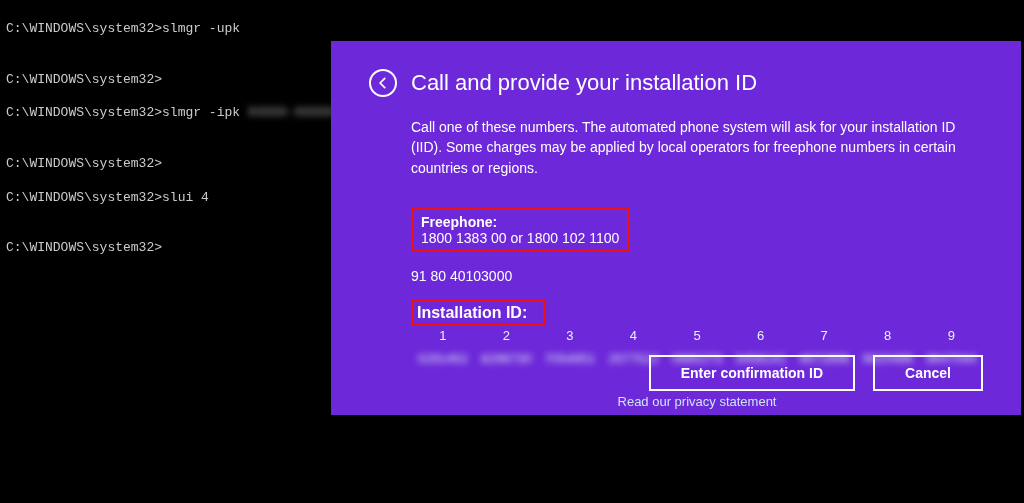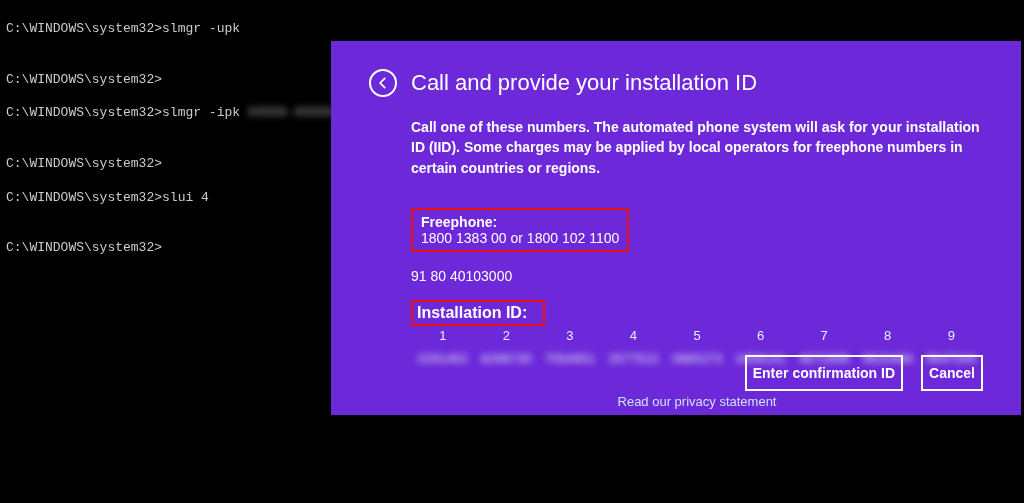--- a/index.html
+++ b/index.html
@@ -62,21 +62,20 @@
     .dialog-title {
       font-size: 22px;
       font-weight: 400;
     }
     .body-text {
       font-size: 14px;
       line-height: 1.45;
       margin-left: 42px;
       margin-bottom: 30px;
       color: #fff;
-      font-weight: bold;
     }
     .section {
       margin-left: 42px;
       margin-bottom: 16px;
       font-size: 14px;
     }
     .section-label { font-weight: 600; }
     .section-value { font-weight: 400; }
     .highlight-box {
       display: inline-block;
@@ -125,21 +124,21 @@
       right: 38px;
       display: flex;
       gap: 18px;
     }
     .dlg-btn {
       border: 2px solid #fff;
       background: transparent;
       color: #fff;
       font-size: 14px;
       font-weight: 600;
-      padding: 8px 6px;
+      padding: 8px 30px;
       cursor: pointer;
       font-family: inherit;
     }
   </style>
 </head>
 <body>
 
 <div class="terminal">
 <span class="terminal-line">C:\WINDOWS\system32&gt;slmgr -upk</span>
 <span class="terminal-line"></span>

